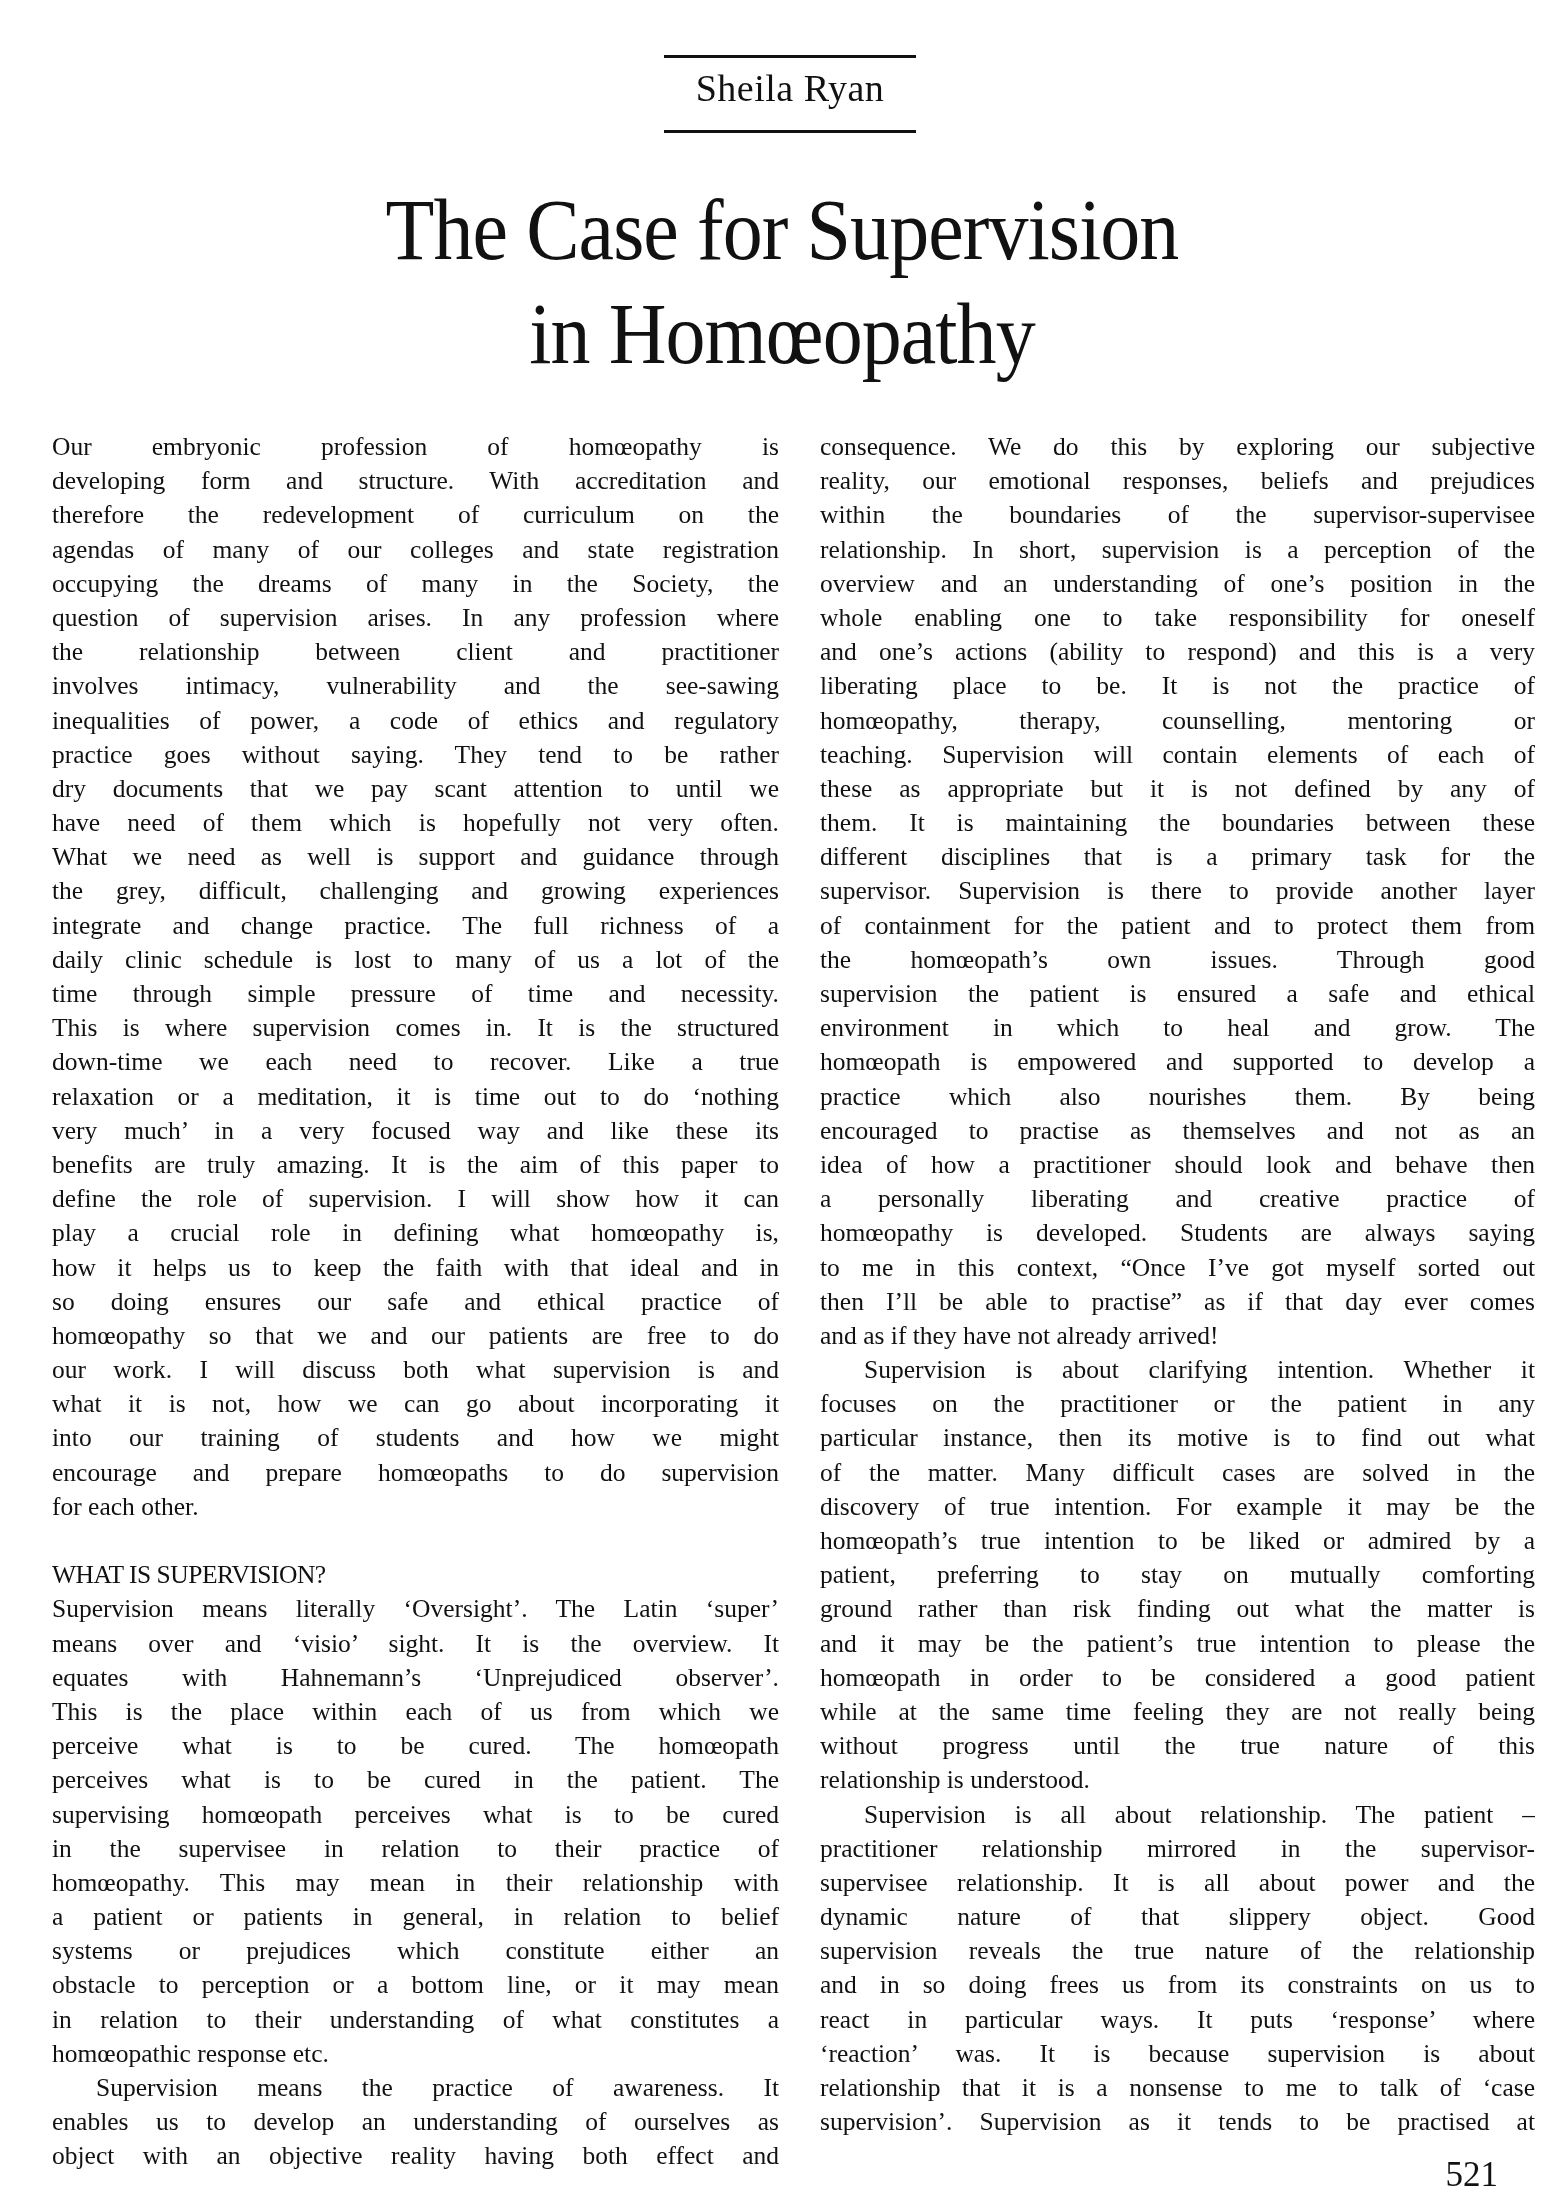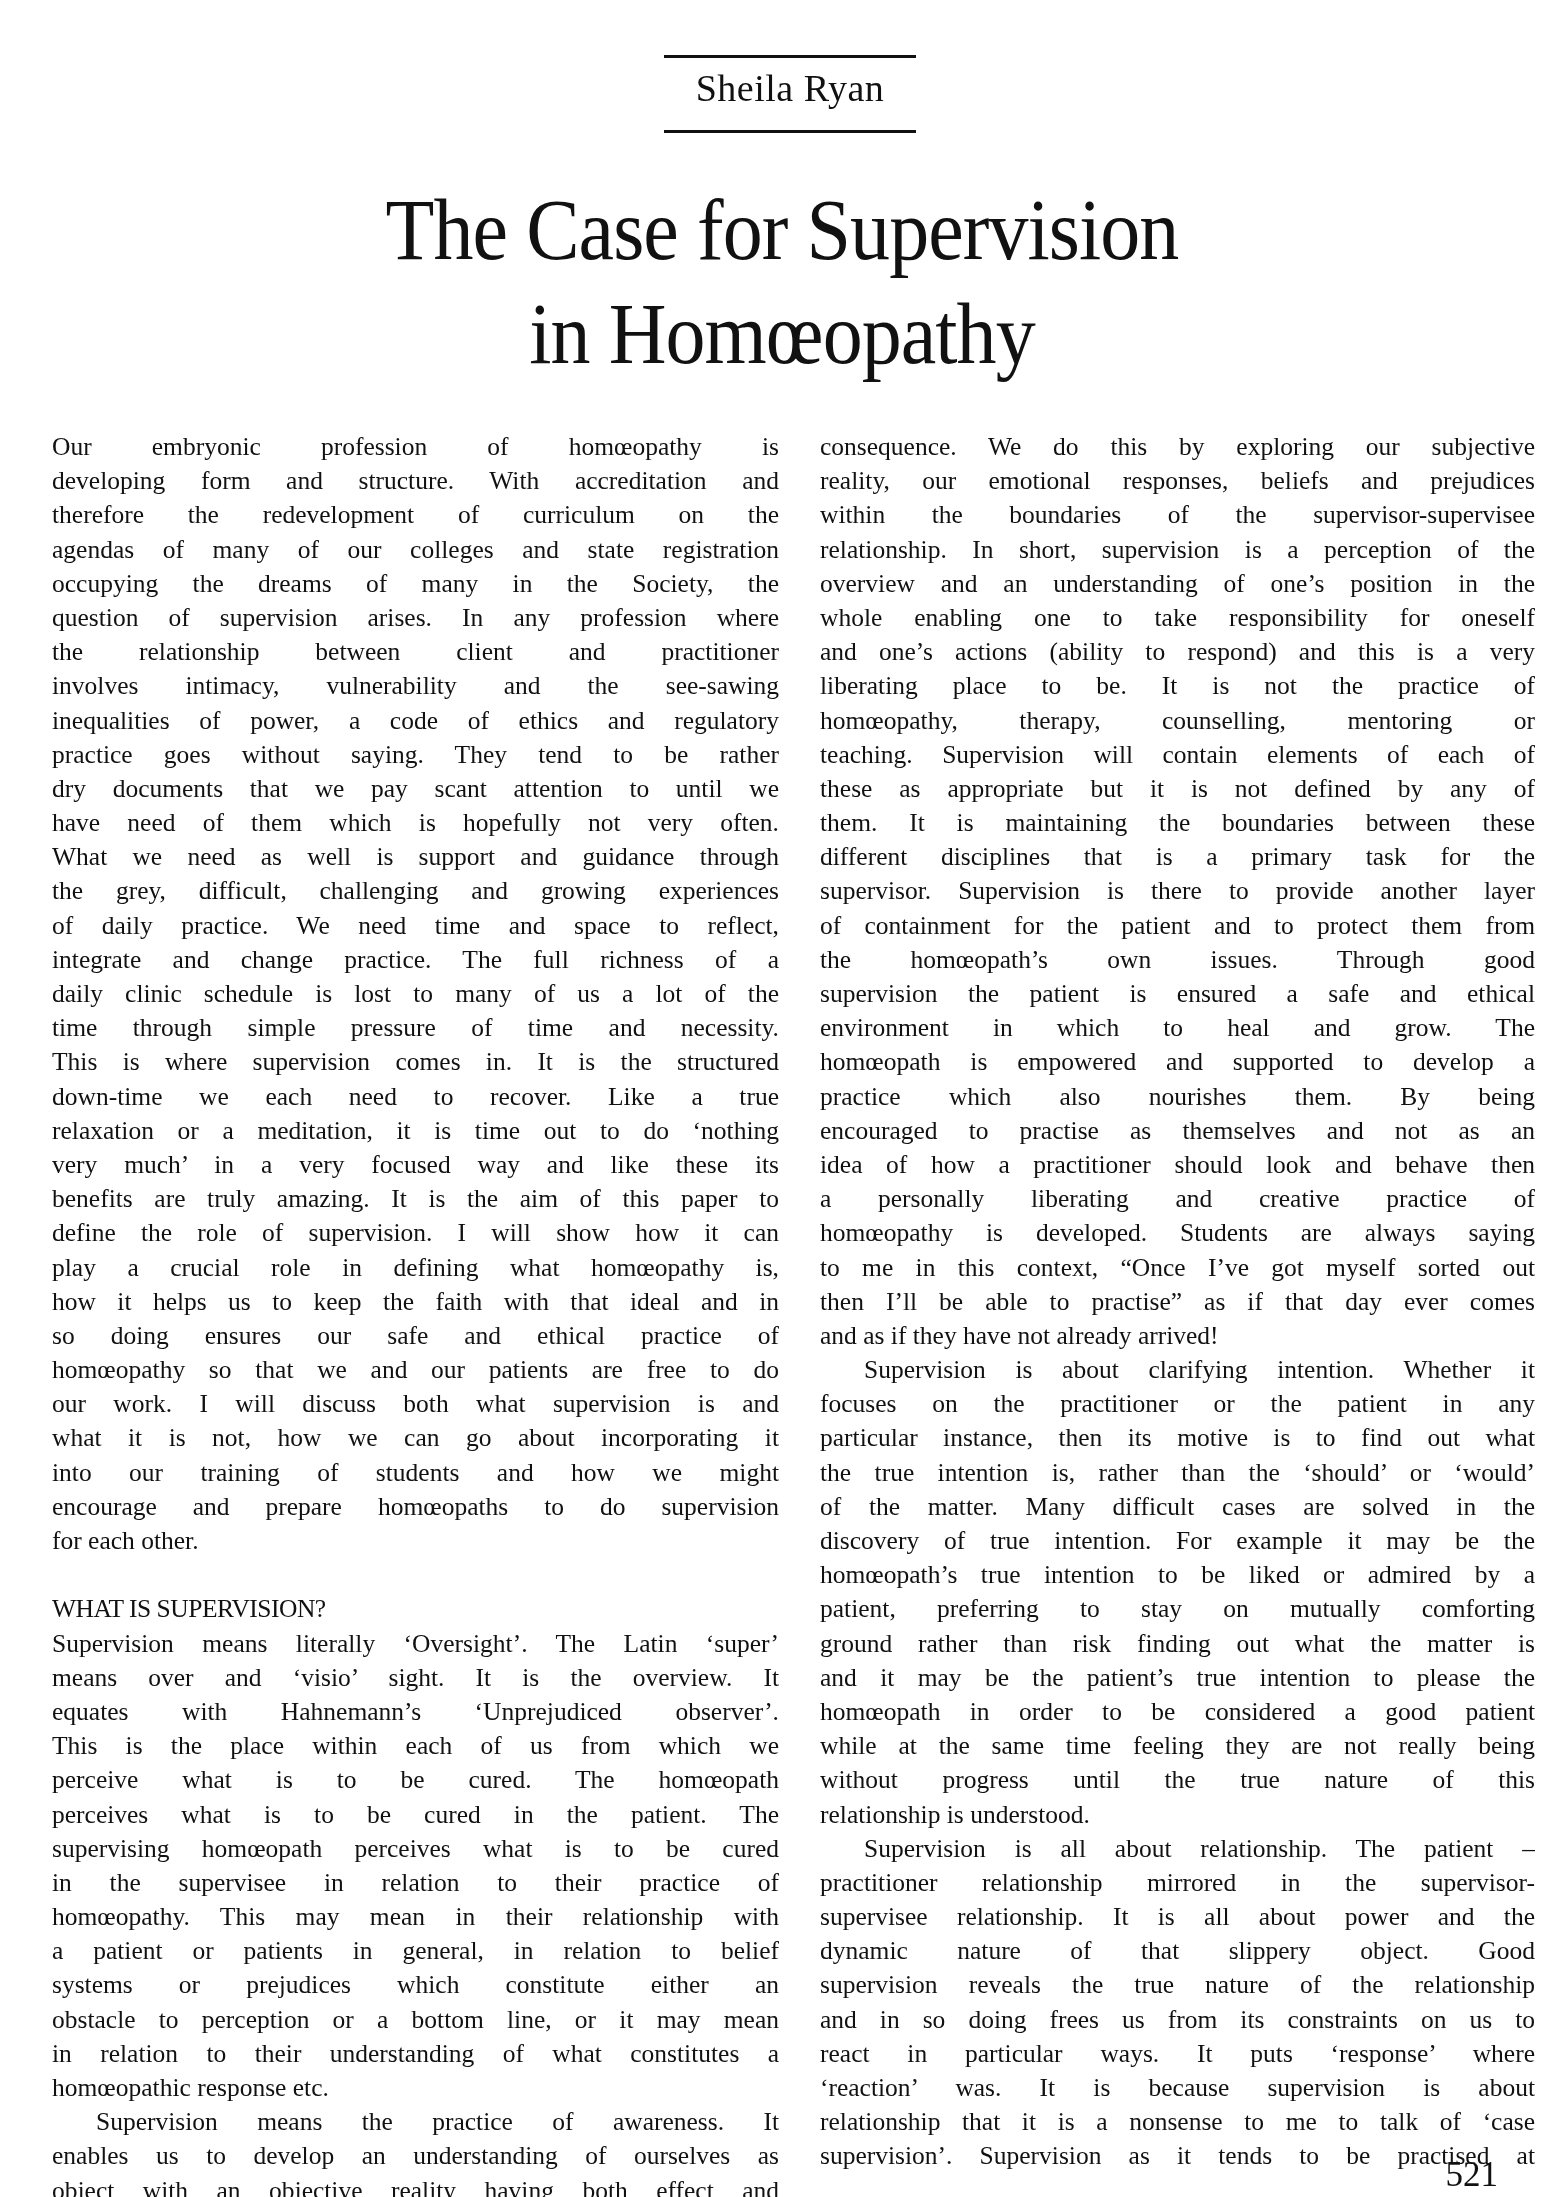--- a/index.html
+++ b/index.html
@@ -108,21 +108,20 @@
     <span class="line">occupying the dreams of many in the Society, the</span>
     <span class="line">question of supervision arises. In any profession where</span>
     <span class="line">the relationship between client and practitioner</span>
     <span class="line">involves intimacy, vulnerability and the see-sawing</span>
     <span class="line">inequalities of power, a code of ethics and regulatory</span>
     <span class="line">practice goes without saying. They tend to be rather</span>
     <span class="line">dry documents that we pay scant attention to until we</span>
     <span class="line">have need of them which is hopefully not very often.</span>
     <span class="line">What we need as well is support and guidance through</span>
     <span class="line">the grey, difficult, challenging and growing experiences</span>
-    <span class="line">of daily practice. We need time and space to reflect,</span>
     <span class="line">integrate and change practice. The full richness of a</span>
     <span class="line">daily clinic schedule is lost to many of us a lot of the</span>
     <span class="line">time through simple pressure of time and necessity.</span>
     <span class="line">This is where supervision comes in. It is the structured</span>
     <span class="line">down-time we each need to recover. Like a true</span>
     <span class="line">relaxation or a meditation, it is time out to do ‘nothing</span>
     <span class="line">very much’ in a very focused way and like these its</span>
     <span class="line">benefits are truly amazing. It is the aim of this paper to</span>
     <span class="line">define the role of supervision. I will show how it can</span>
     <span class="line">play a crucial role in defining what homœopathy is,</span>
@@ -178,21 +177,20 @@
     <span class="line">encouraged to practise as themselves and not as an</span>
     <span class="line">idea of how a practitioner should look and behave then</span>
     <span class="line">a personally liberating and creative practice of</span>
     <span class="line">homœopathy is developed. Students are always saying</span>
     <span class="line">to me in this context, “Once I’ve got myself sorted out</span>
     <span class="line">then I’ll be able to practise” as if that day ever comes</span>
     <span class="line last">and as if they have not already arrived!</span>
     <span class="line indent">Supervision is about clarifying intention. Whether it</span>
     <span class="line">focuses on the practitioner or the patient in any</span>
     <span class="line">particular instance, then its motive is to find out what</span>
-    <span class="line">the true intention is, rather than the ‘should’ or ‘would’</span>
     <span class="line">of the matter. Many difficult cases are solved in the</span>
     <span class="line">discovery of true intention. For example it may be the</span>
     <span class="line">homœopath’s true intention to be liked or admired by a</span>
     <span class="line">patient, preferring to stay on mutually comforting</span>
     <span class="line">ground rather than risk finding out what the matter is</span>
     <span class="line">and it may be the patient’s true intention to please the</span>
     <span class="line">homœopath in order to be considered a good patient</span>
     <span class="line">while at the same time feeling they are not really being</span>
     <span class="line">without progress until the true nature of this</span>
     <span class="line last">relationship is understood.</span>

